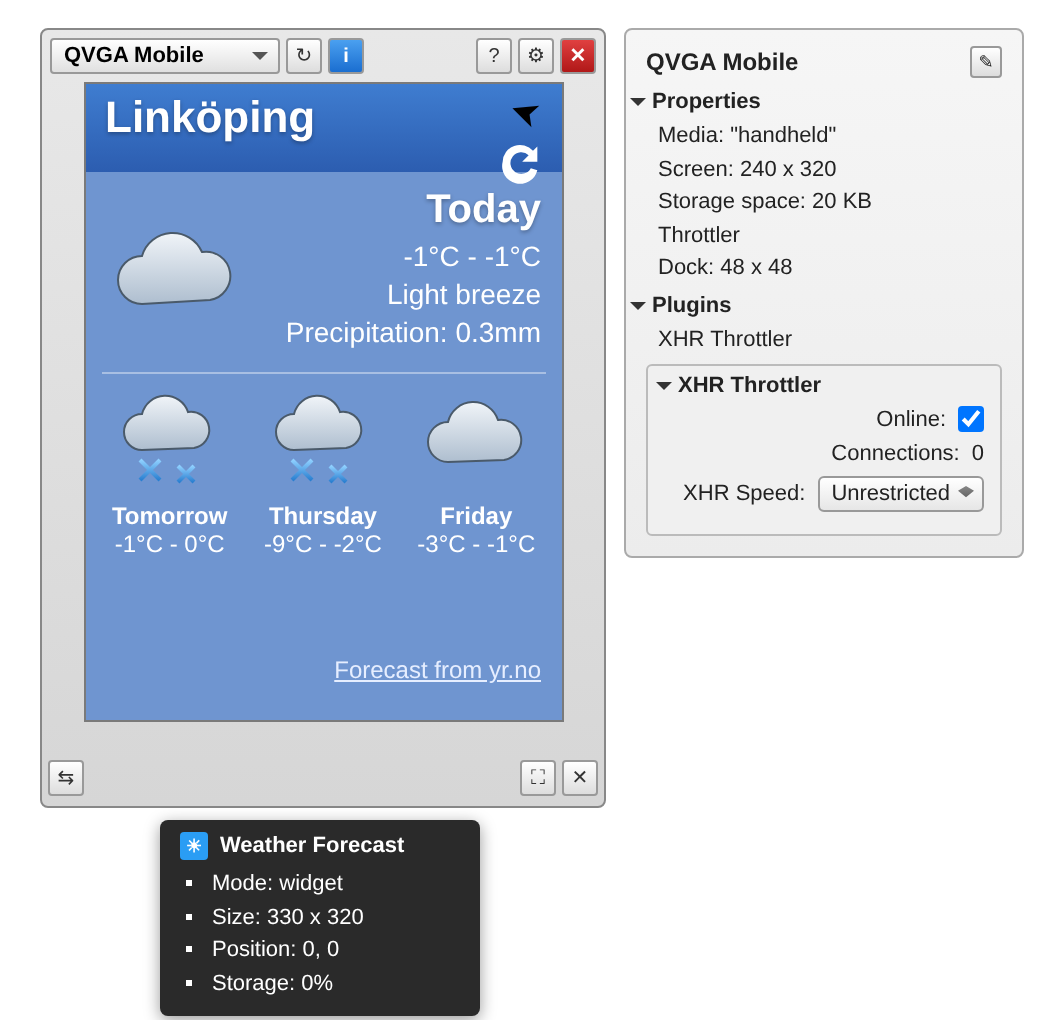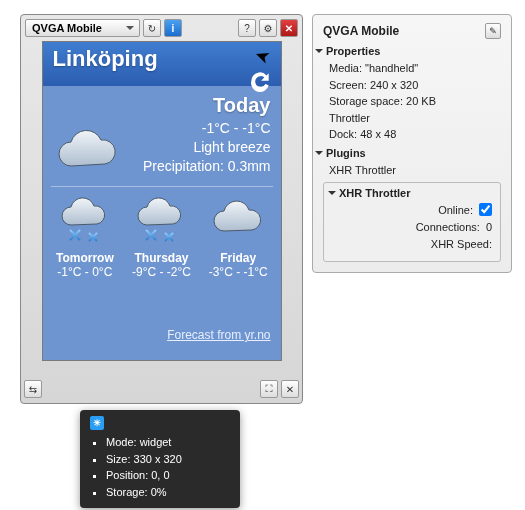--- a/index.html
+++ b/index.html
@@ -12,21 +12,21 @@
   .dropbtn:after { content:""; position:absolute; right:5px; top:6px; border:4px solid transparent; border-top-color:#555; }
   .tb-btn { width:18px; height:18px; background:linear-gradient(#fff,#ddd); border:1px solid #999; border-radius:2px; display:flex; align-items:center; justify-content:center; font-size:10px; color:#333; }
   .tb-btn.info { background:linear-gradient(#4aa0f0,#1a6ed0); color:#fff; font-weight:bold; }
   .tb-btn.close { background:linear-gradient(#e04040,#b01818); color:#fff; font-weight:bold; }
   .tb-gap { flex:0 0 50px; }
 
   .viewport { margin-top:3px; width: 240px; height: 320px; margin-left:auto; margin-right:auto; background:#6f95d0; position:relative; color:#fff; font-family: Arial, sans-serif; border:1px solid #7a7a7a; }
   .vp-header { background: linear-gradient(#3f7dd0,#2c5db0); padding:4px 10px 14px; font-size:22px; font-weight:bold; text-shadow:0 1px 2px rgba(0,0,0,0.3); }
   .vp-refresh { position:absolute; right:8px; top:28px; width:26px; height:26px; }
   .vp-refresh svg { width:100%; height:100%; }
-  .today-block { display:flex; padding:6px 10px 10px; align-items:flex-end; }
+  .today-block { display:flex; padding:6px 10px 10px; align-items:center; }
   .big-cloud { width:70px; height:50px; margin-top:6px; }
   .today-text { flex:1; text-align:right; font-size:14px; line-height:1.35; }
   .today-text .day { font-size:20px; font-weight:bold; text-shadow:0 1px 2px rgba(0,0,0,0.3); }
   .divider { height:1px; background:rgba(255,255,255,0.4); margin:0 8px; }
   .days-row { display:flex; justify-content:space-around; padding:10px 4px 4px; }
   .day-col { width:72px; text-align:center; }
   .day-col .ico { height:52px; display:flex; align-items:center; justify-content:center; }
   .day-col .lbl { font-size:12px; font-weight:bold; margin-top:2px; }
   .day-col .tmp { font-size:12px; }
   .fc-link { position:absolute; bottom:18px; right:10px; font-size:12px; text-decoration:underline; color:#e6eeff; }
@@ -182,20 +182,21 @@
       <div class="tb-btn">✕</div>
     </div>
   </div>
 </div>
 
 <div class="cursor">➤</div>
 
 <div class="tooltip">
   <div class="tt-title">
     <span class="tt-icon">☀</span>
+    <span>Weather Forecast</span>
   </div>
   <ul>
     <li>Mode: widget</li>
     <li>Size: 330 x 320</li>
     <li>Position: 0, 0</li>
     <li>Storage: 0%</li>
   </ul>
 </div>
 
 <div class="inspector">
@@ -229,15 +230,18 @@
     <div class="sub-row">
       <label>Online:</label>
       <input type="checkbox" checked="" style="">
     </div>
     <div class="sub-row">
       <label>Connections:</label>
       <span class="val">0</span>
     </div>
     <div class="sub-row">
       <label>XHR Speed:</label>
+      <span class="sel">
+          <span>Unrestricted</span>
+        </span>
     </div>
   </div>
 </div>
 
 </body></html>

